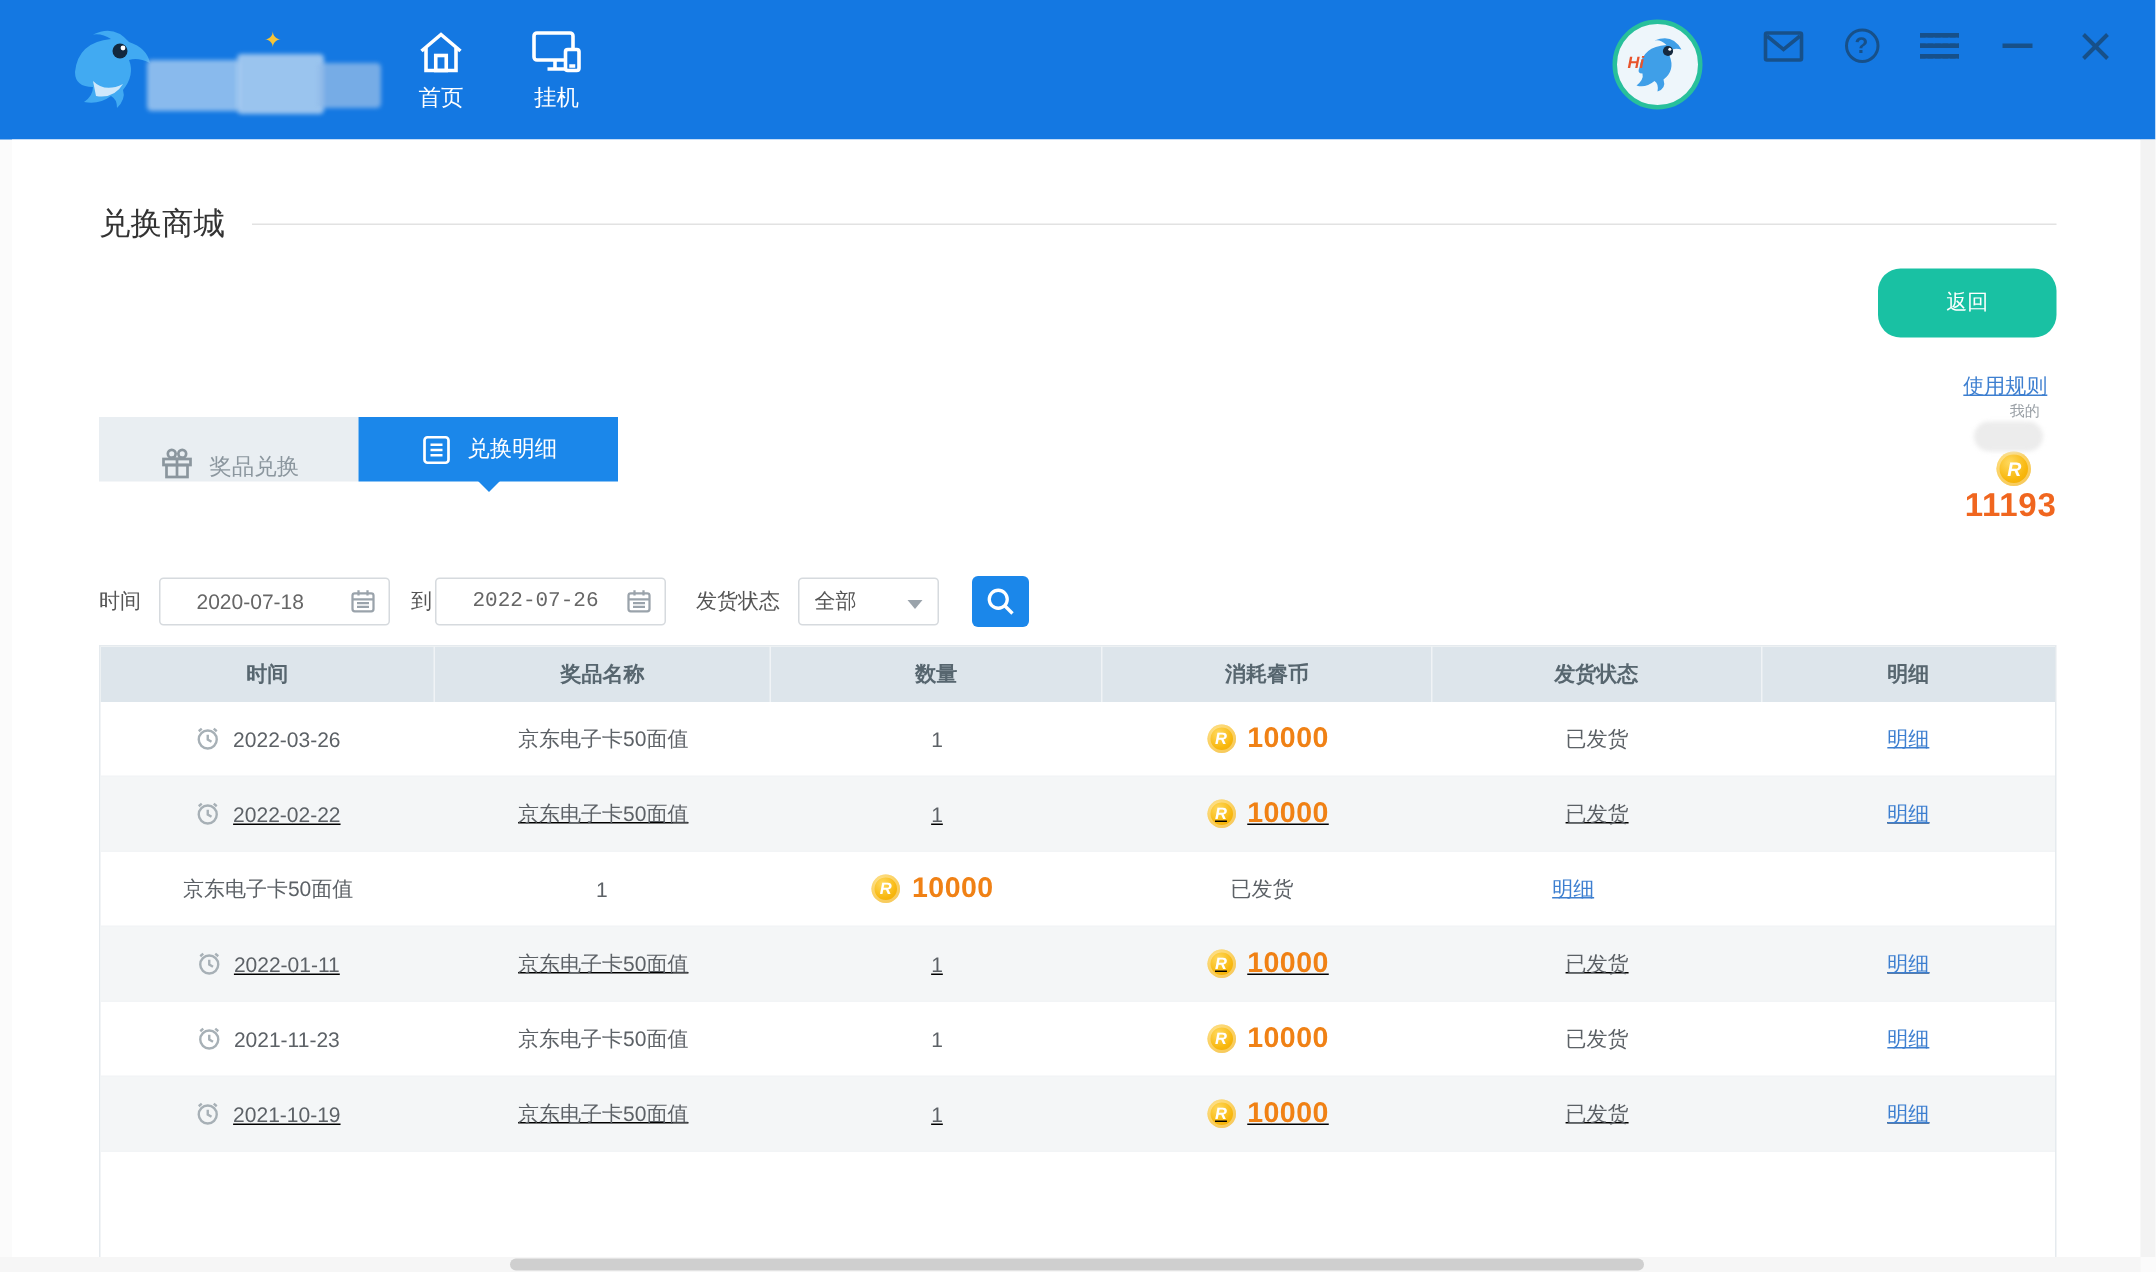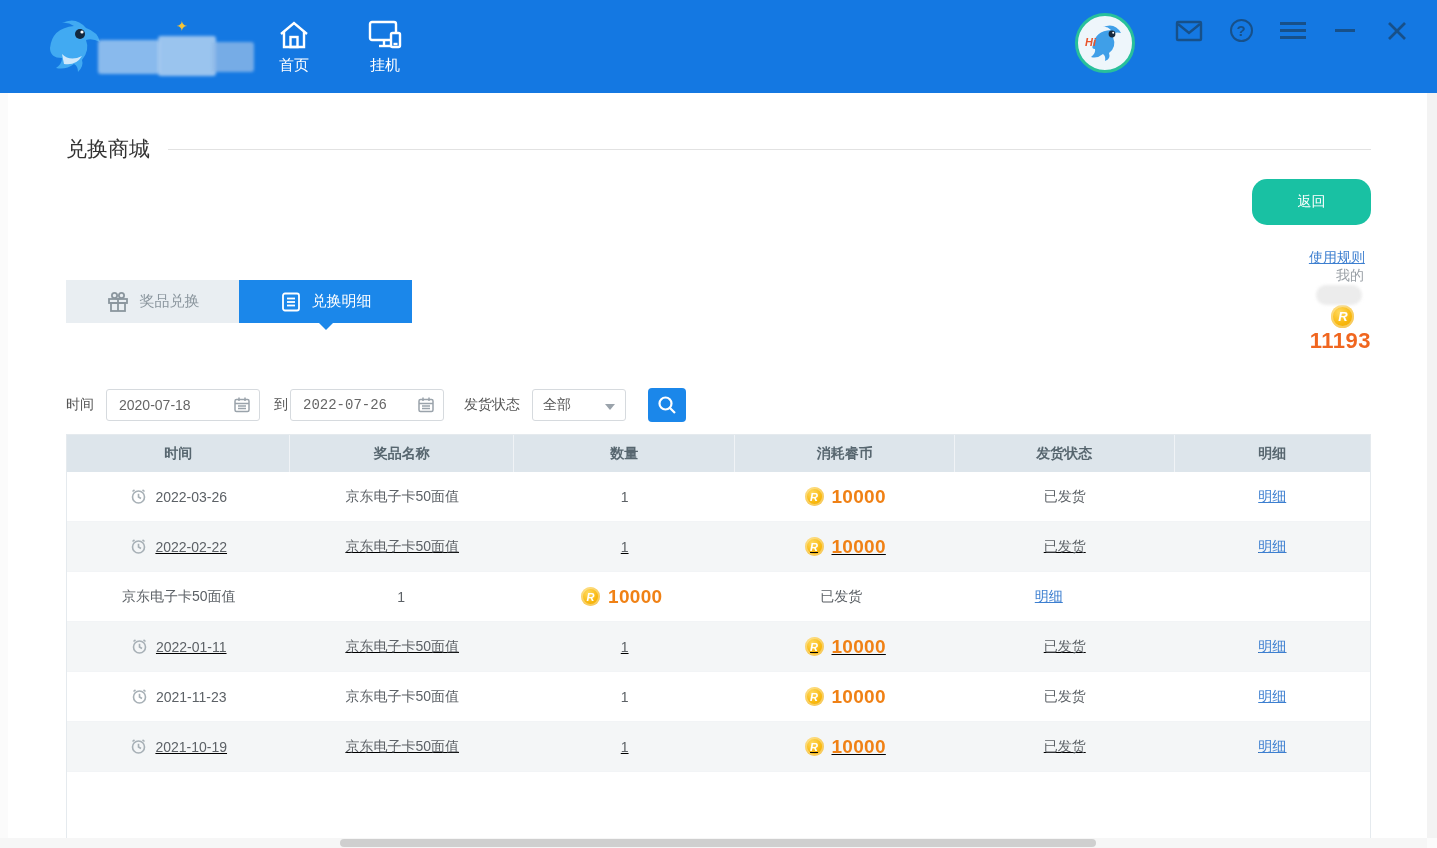--- a/index.html
+++ b/index.html
@@ -10,21 +10,21 @@
   .window { position:absolute; inset:0; }
   .titlebar { position:absolute; top:0; left:0; right:0; height:93px;
     background:#1478e2; display:flex; align-items:center; padding:0 26px 0 40px; }
   .logo-area { position:relative; width:215px; height:70px; flex:0 0 auto; }
   .logo-dolphin { position:absolute; left:0; top:2px; }
   .censor { position:absolute; border-radius:3px; filter:blur(1.5px); }
   .censor.b1 { left:58px; top:28px; width:62px; height:34px; background:#9ec6ef; opacity:.85; }
   .censor.b2 { left:118px; top:24px; width:58px; height:40px; background:#bcd7f2; opacity:.8; }
   .censor.b3 { left:172px; top:30px; width:42px; height:30px; background:#8fb9e8; opacity:.8; }
   .sparkle { position:absolute; left:136px; top:6px; color:#f6c437; font-size:14px; }
-  .nav { display:flex; gap:56px; margin-left:22px;align-items:flex-end; }
+  .nav { display:flex; gap:42px; margin-left:22px;align-items:flex-end; }
   .nav-item { display:flex; flex-direction:column; align-items:center; gap:5px;
     color:#fff; font-size:15px; cursor:pointer; }
   .nav-item svg { display:block; }
   .tb-right { margin-left:auto; display:flex; align-items:center; gap:26px; }
   .avatar { width:60px; height:60px; border-radius:50%; background:#eef6fb;
     border:3px solid #28c09b; display:flex; align-items:center; justify-content:center;
     position:relative; transform:translateY(-4px); overflow:hidden; }
   .avatar .hi { position:absolute; left:7px; top:20px; color:#e8542c; font-size:11px; font-weight:bold; font-style:italic; }
   .tb-icons { display:flex; align-items:center; gap:24px; transform:translateY(-16px); margin-left:14px; }
   .tb-ic { width:28px; height:26px; display:flex; align-items:center; justify-content:center; cursor:pointer; }
@@ -44,41 +44,41 @@
   .title-line { flex:1; height:1px; background:#e2e2e2; margin-left:18px; }
 
   .back-row { display:flex; justify-content:flex-end; margin-top:16px; }
   .back-btn { width:119px; height:46px; border:none; border-radius:15px; background:#19c1a3;
     color:#fff; font-size:14px; cursor:pointer; }
 
   .tabs-row { display:flex; align-items:center; margin-top:24px; }
   .tabs { display:flex; }
   .tab { width:173px; height:43px; display:flex; align-items:center; justify-content:center;
     gap:10px; font-size:15px; cursor:pointer; position:relative; }
-  .tab.inactive { background:#e9eef2; color:#8b969e; }
+  .tab.inactive { background:#e9eef2; color:#8b969e;align-items:flex-end; }
   .tab.active { background:#1b87ea; color:#fff; }
   .tab.active::after { content:""; position:absolute; left:50%; bottom:-7px; transform:translateX(-50%);
     border-left:8px solid transparent; border-right:8px solid transparent; border-top:8px solid #1b87ea; }
   .balance { margin-left:auto; display:flex; align-items:center;flex-direction:column; }
   .rules-link { color:#3d7fd0; font-size:14px; text-decoration:underline; cursor:pointer; }
-  .my-label { color:#9aa0a6; font-size:14px; margin-left:26px; }
+  .my-label { color:#9aa0a6; font-size:10px; margin-left:26px; }
   .my-censor { width:46px; height:20px; border-radius:10px; background:#ececec; filter:blur(1.5px); margin-left:4px; }
   .coin { display:inline-flex; align-items:center; justify-content:center; border-radius:50%;
     background:radial-gradient(circle at 38% 32%, #ffd95e 0%, #f8b70d 55%, #eda400 100%);
     box-shadow:inset 0 0 0 2px rgba(255,255,255,.35); color:#fff; font-weight:bold; font-style:italic; }
   .coin.big { width:23px; height:23px; font-size:13px; margin-left:12px; }
   .coin.small { width:19px; height:19px; font-size:11px; }
   .amount { color:#f0661f; font-size:22px; font-weight:600; margin-left:7px; letter-spacing:.5px; }
 
   
   .filter-row { display:flex; align-items:center; margin-top:34px; }
   .flabel { font-size:14px; color:#555; }
   .datewrap { position:relative; margin-left:12px; }
   .datebox { width:154px; height:32px; border:1px solid #d6dade; border-radius:3px;
-    font-size:14px; color:#666; padding:0 34px 0 12px; font-family:inherit; background:#fff; }
+    font-size:14px; color:#666; padding:0 34px 0 24px; font-family:inherit; background:#fff; }
   .calicon { position:absolute; right:9px; top:7px; pointer-events:none; }
   .to-label { margin:0 0 0 14px; font-size:14px; color:#555; }
   .datewrap.second { margin-left:2px;font-family:Liberation Mono, monospace; }
   .status-label { margin-left:20px; }
   .selectbox { margin-left:12px; width:94px; height:32px; border:1px solid #d6dade; border-radius:3px;
     display:flex; align-items:center; padding:0 10px; font-size:14px; color:#555; cursor:pointer; position:relative; background:#fff; }
   .selectbox .caret { position:absolute; right:10px; top:14px; width:0; height:0;
     border-left:5px solid transparent; border-right:5px solid transparent; border-top:6px solid #9aa3ab; }
   .search-btn { margin-left:22px; width:38px; height:34px; border:none; border-radius:4px;
     background:#1b87ea; display:flex; align-items:center; justify-content:center; cursor:pointer; }

